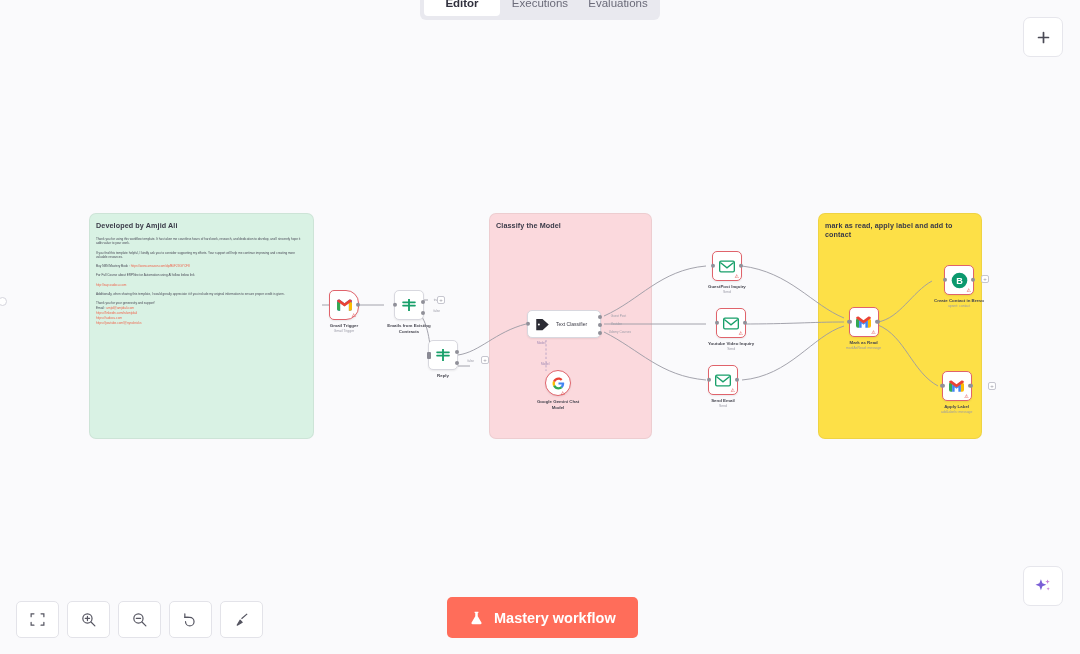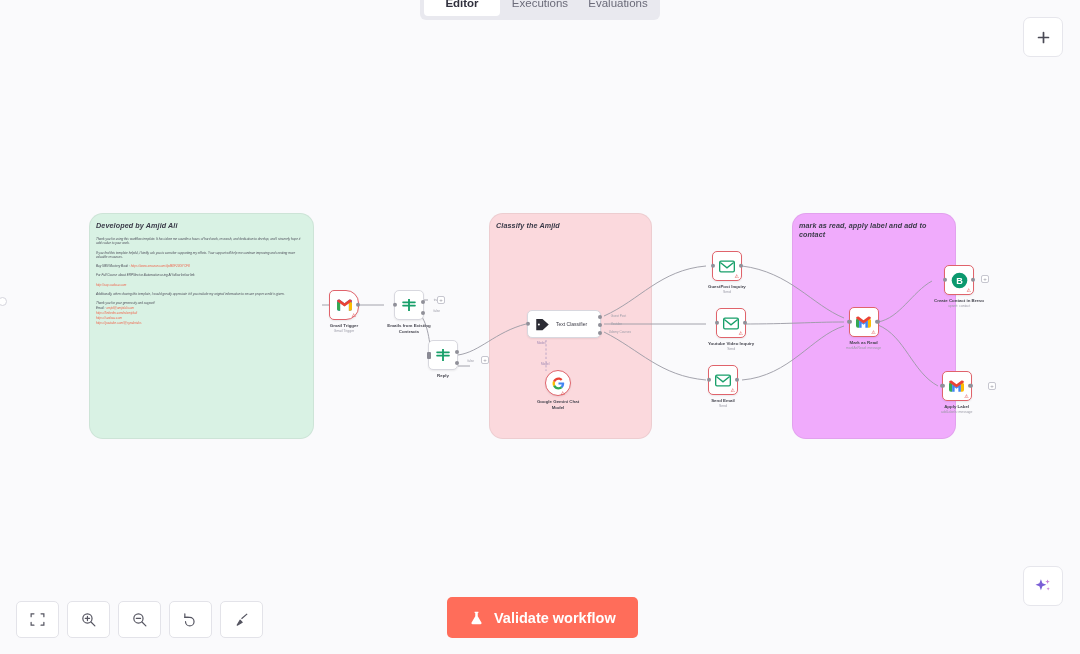--- a/index.html
+++ b/index.html
@@ -29,24 +29,23 @@
     white-space: nowrap;
   }
   .tab.active { background: #fff; color: #30303d; font-weight: 600; }
 
   
   #canvas { position: absolute; inset: 0; }
 
   
   .sticky {
     position: absolute;
-    border-radius: 14px;
+    border-radius: 7px;
     border: 1px solid rgba(0,0,0,0.055);
     overflow: hidden;
-    font-style: italic;
   }
   .sticky-title {
     font-size: 7.2px;
     font-weight: 700;
     color: #3a3a48;
     padding: 8px 6px 0 6px;
     letter-spacing: .1px;
     line-height: 1.2;
   }
   .sticky-body {
@@ -196,25 +195,25 @@
           <span class="lnk">https://sudocu.com</span>
         </p>
         <p style="margin-bottom:0;">
           <span class="lnk">https://youtube.com/@syncbricks</span>
         </p>
       </div>
     </div>
 
 
     <div class="sticky" style="left:489px; top:213px; width:163px; height:226px; background:#fbd9dd;">
-      <div class="sticky-title">Classify the Amjid</div>
-    </div>
-
-
-    <div class="sticky" style="left:792px; top:213px; width:164px; height:226px; background:#f0abfc;">
+      <div class="sticky-title">Classify the Model</div>
+    </div>
+
+
+    <div class="sticky" style="left:818px; top:213px; width:164px; height:226px; background:#fde047;">
       <div class="sticky-title">mark as read, apply label and add to contact</div>
     </div>
 
     <svg id="wires" viewBox="0 0 1080 654">
       <g fill="none" stroke="#9a9aa4" stroke-width="0.9">
         <path d="M359 305 L384 305"></path>
         <path d="M414 300 L428 300"></path>
         <path d="M414 311 C 424 313, 428 330, 430 345"></path>
         <path d="M458 355 C 480 352, 495 332, 526 324"></path>
         <path d="M458 366 L470 366"></path>
@@ -437,21 +436,21 @@
       <svg viewBox="0 0 24 24">
         <path d="M20 4l-8 7M10 13l-4 7 7-4z" fill="#555561" stroke-linejoin="round"></path>
       </svg>
     </div>
   </div>
 
   <button id="execute">
     <svg width="15" height="16" viewBox="0 0 24 24">
       <path fill="#fff" d="M9 2h6v2h-1v5.2l5.6 9.4A2 2 0 0117.9 22H6.1a2 2 0 01-1.7-3.4L10 9.2V4H9V2z"></path>
     </svg>
-    <span>Validate workflow</span>
+    <span>Mastery workflow</span>
   </button>
 
   <div class="corner-btn" id="add-node-btn">
     <svg width="17" height="17" viewBox="0 0 24 24">
       <path d="M12 5v14M5 12h14" stroke="#4a4a55" stroke-width="2.4" stroke-linecap="round" fill="none"></path>
     </svg>
   </div>
 
   <div class="corner-btn" id="ai-btn">
     <svg width="20" height="20" viewBox="0 0 24 24">

